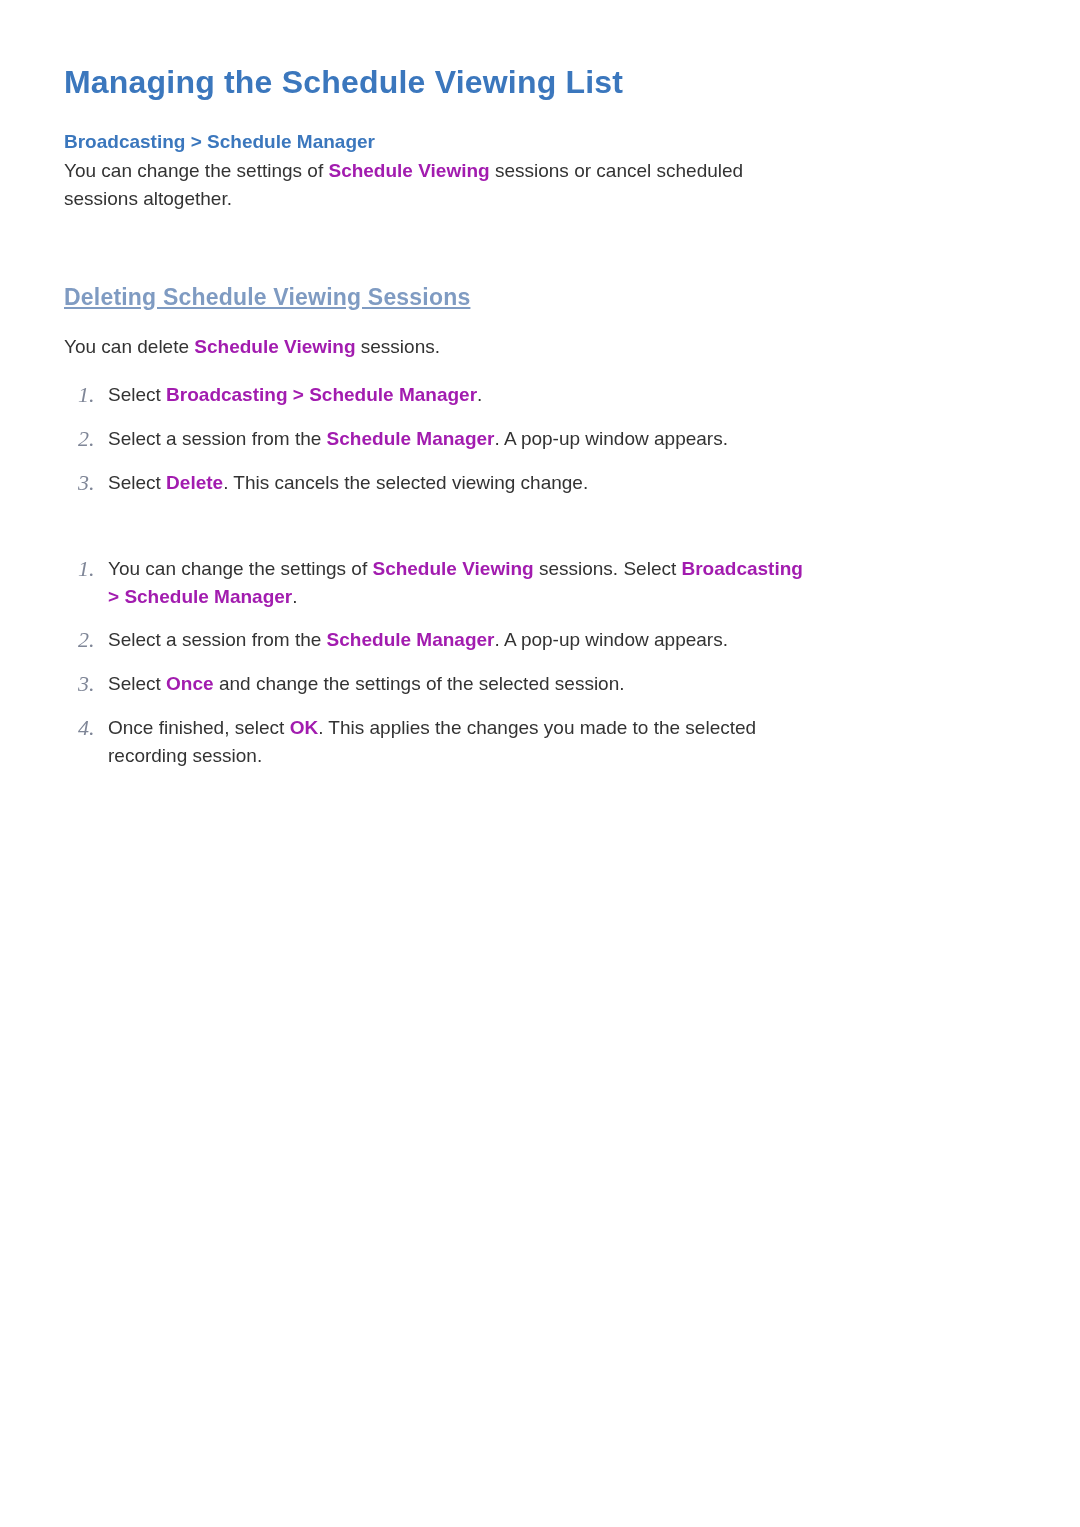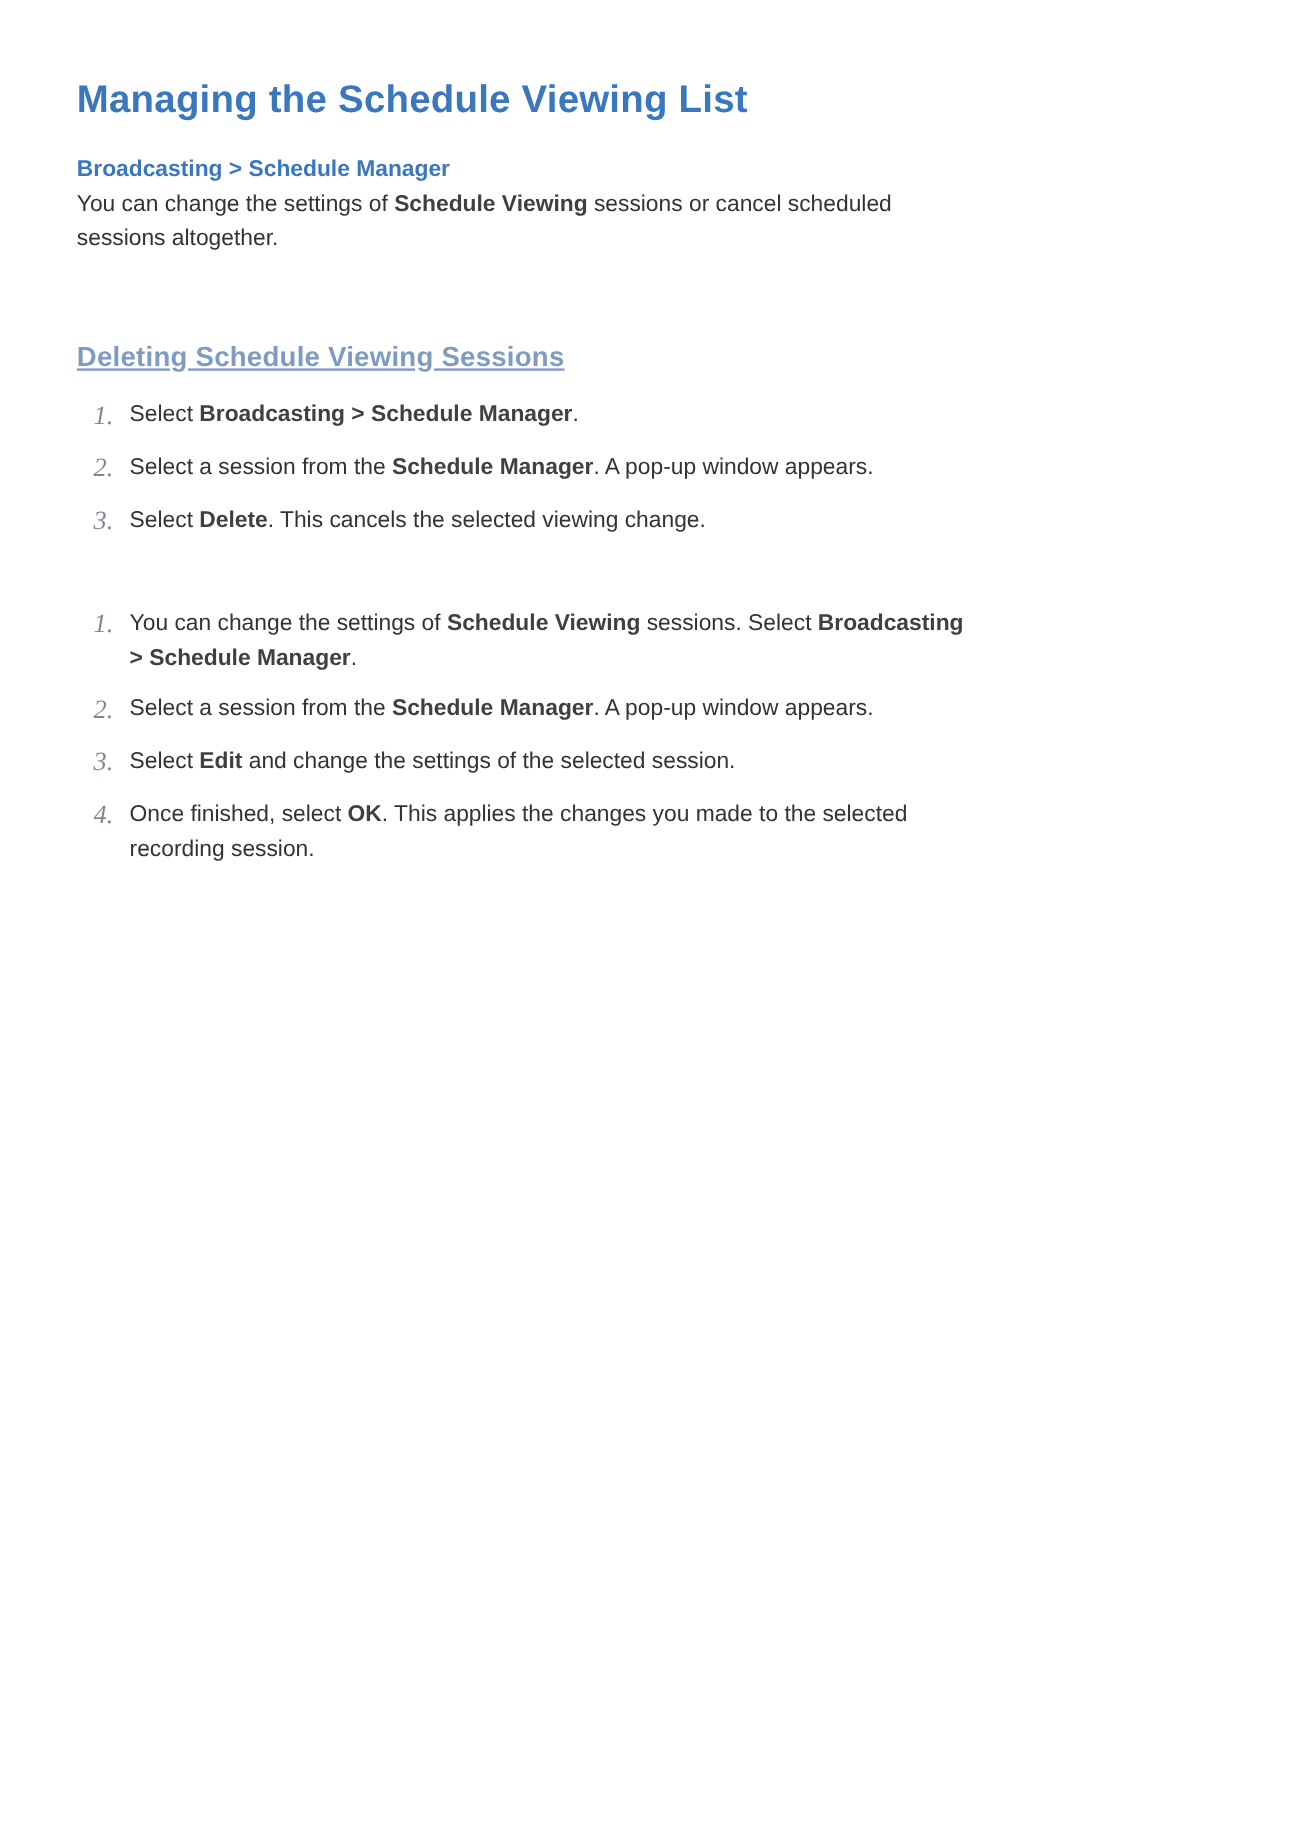--- a/index.html
+++ b/index.html
@@ -38,21 +38,21 @@
   }
   h2.section-title {
     font-size: 23px;
     font-weight: 600;
     color: #7f9bc2;
     margin: 0 0 18px 0;
     letter-spacing: 0.2px;
     text-decoration: underline;
   }
   .hl {
-    color: #404040;
+    color: #a21caf;
     font-weight: 600;
   }
   ol.steps {
     list-style: none;
     margin: 6px 0 48px 0;
     padding: 0 0 0 14px;
   }
   ol.steps > li {
     display: flex;
     align-items: flex-start;
@@ -85,20 +85,23 @@
   <p class="intro">
     <span class="bc">Broadcasting</span>
     <span class="bc-sep">&gt;</span>
     <span class="bc">Schedule Manager</span><br>
     <span>You can change the settings of </span><span class="hl">Schedule Viewing</span><span> sessions or cancel scheduled sessions altogether.</span>
   </p>
 
   <div class="section">
     <h2 class="section-title">Deleting Schedule Viewing Sessions</h2>
 
+    <p>
+      <span>You can delete </span><span class="hl">Schedule Viewing</span><span> sessions.</span>
+    </p>
 
     <ol class="steps">
       <li>
         <span class="num">1.</span>
         <span class="txt">
           <span>Select </span><span class="hl">Broadcasting</span><span class="hl"> &gt; </span><span class="hl">Schedule Manager</span><span>.</span>
         </span>
       </li>
       <li>
         <span class="num">2.</span>
@@ -126,21 +129,21 @@
       </li>
       <li>
         <span class="num">2.</span>
         <span class="txt">
           <span>Select a session from the </span><span class="hl">Schedule Manager</span><span>. A pop-up window appears.</span>
         </span>
       </li>
       <li>
         <span class="num">3.</span>
         <span class="txt">
-          <span>Select </span><span class="hl">Edit</span><span> and change the settings of the selected session.</span>
+          <span>Select </span><span class="hl">Once</span><span> and change the settings of the selected session.</span>
         </span>
       </li>
       <li>
         <span class="num">4.</span>
         <span class="txt">
           <span>Once finished, select </span><span class="hl">OK</span><span>. This applies the changes you made to the selected recording session.</span>
         </span>
       </li>
     </ol>
   </div>

